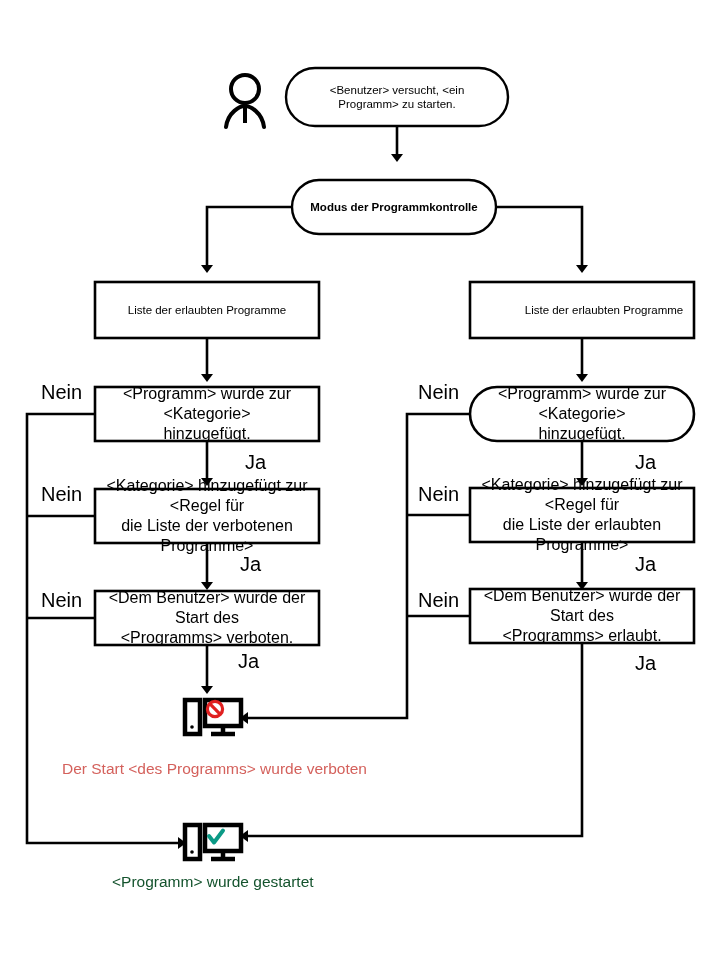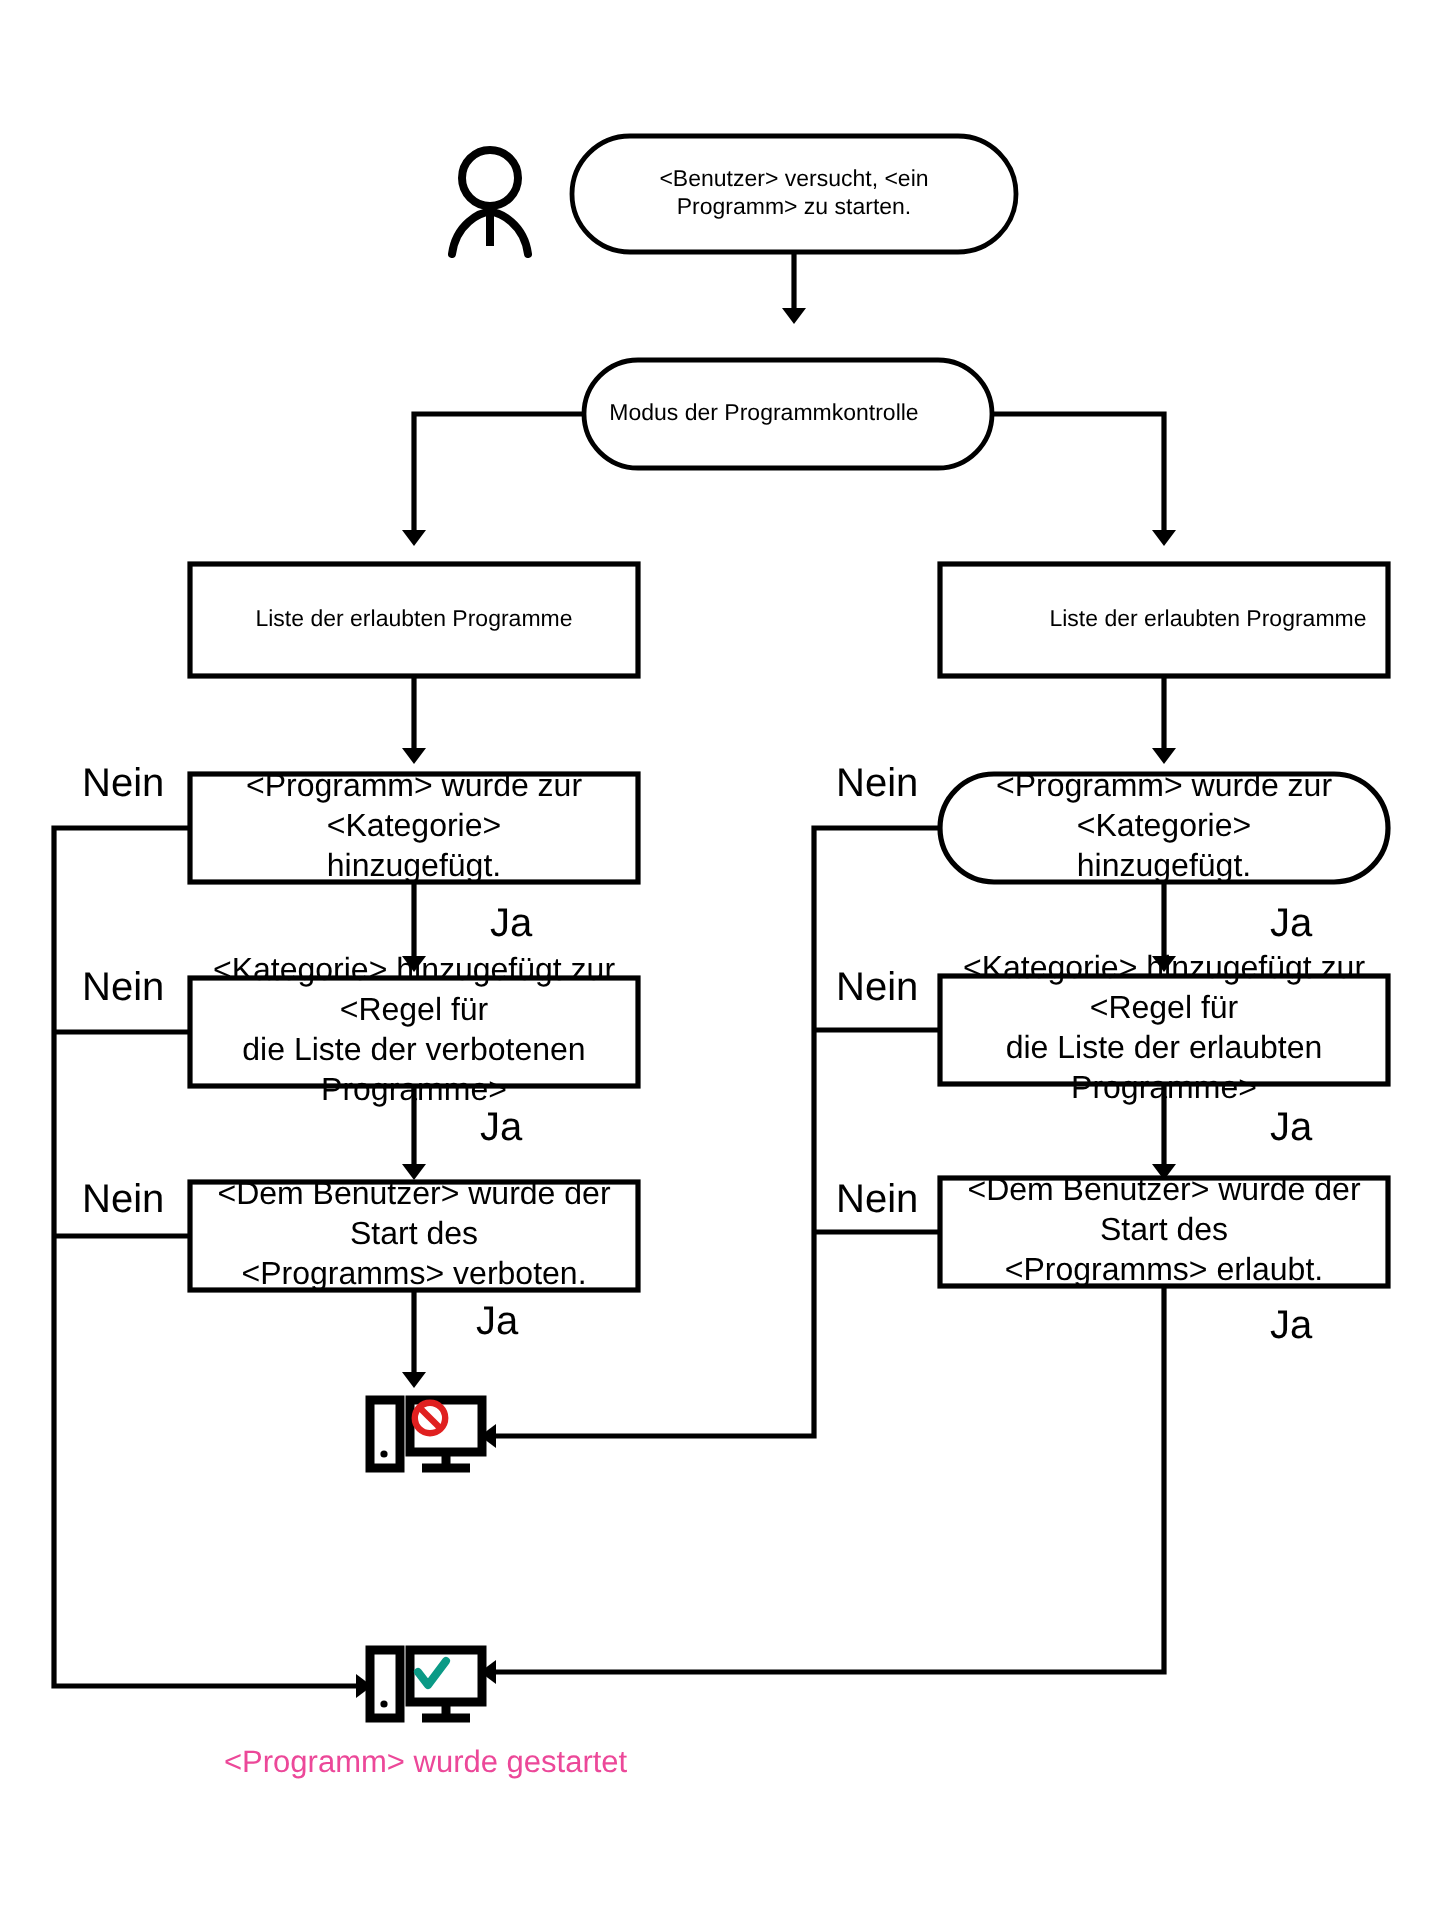--- a/index.html
+++ b/index.html
@@ -42,21 +42,21 @@
     color: #000000;
     font-size: 20px;
     text-align: left;
   }
   .caption {
     position: absolute;
     font-size: 15.5px;
     white-space: nowrap;
   }
   .caption-blocked { color: #d4615c; }
-  .caption-allowed { color: #ec4899; }
+  .caption-allowed { color: #14532d; }
 </style>
 </head>
 <body>
 
 <div id="canvas">
 
   <svg id="flow-svg" viewBox="0 0 720 960">
     <defs>
       <marker id="arrowDown" markerWidth="12" markerHeight="12" refX="4" refY="6" orient="auto" markerUnits="userSpaceOnUse">
         <path d="M0,0 L8,6 L0,12 z" fill="#000000"></path>
@@ -129,21 +129,21 @@
       <circle cx="192" cy="852" r="1.8" fill="#000000"></circle>
       <rect x="205" y="825" width="36" height="26" fill="none" stroke="#000000" stroke-width="4.5"></rect>
       <path d="M223,851 L223,858 M211,859 L235,859" stroke="#000000" stroke-width="4.5" fill="none"></path>
       <path d="M209,836 L214,842.5 L223,830.5" fill="none" stroke="#0b9a86" stroke-width="4" stroke-linecap="round" stroke-linejoin="round"></path>
     </g>
   </svg>
 
   <div class="node-text node-md" style="left:286px; top:68px; width:222px; height:58px;">&lt;Benutzer&gt; versucht, &lt;ein
 Programm&gt;  zu starten.</div>
 
-  <div class="node-text node-md" style="left:280px; top:180px; width:204px; height:54px;">Modus der Programmkontrolle</div>
+  <div class="node-text node-md" style="left:292px; top:180px; width:204px; height:54px;font-weight:bold;">Modus der Programmkontrolle</div>
 
   <div class="node-text node-md" style="left:95px; top:282px; width:224px; height:56px;">Liste der erlaubten Programme</div>
 
   <div class="node-text node-md" style="left:470px; top:282px; width:268px; height:56px;">Liste der erlaubten Programme</div>
 
   <div class="node-text node-sm" style="left:99px; top:387px; width:216px; height:54px;">&lt;Programm&gt;  wurde zur &lt;Kategorie&gt;
 hinzugefügt.</div>
 
   <div class="node-text node-sm" style="left:474px; top:387px; width:216px; height:54px;">&lt;Programm&gt;  wurde zur &lt;Kategorie&gt;
 hinzugefügt.</div>
@@ -169,16 +169,17 @@
   <div class="edge-label" style="left:238px; top:650px;">Ja</div>
 
   <div class="edge-label" style="left:418px; top:381px;">Nein</div>
   <div class="edge-label" style="left:418px; top:483px;">Nein</div>
   <div class="edge-label" style="left:418px; top:589px;">Nein</div>
 
   <div class="edge-label" style="left:635px; top:451px;">Ja</div>
   <div class="edge-label" style="left:635px; top:553px;">Ja</div>
   <div class="edge-label" style="left:635px; top:652px;">Ja</div>
 
+  <div class="caption caption-blocked" style="left:62px; top:760px;">Der Start &lt;des Programms&gt; wurde verboten</div>
 
   <div class="caption caption-allowed" style="left:112px; top:873px;">&lt;Programm&gt; wurde gestartet</div>
 
 </div>
 
 </body></html>

